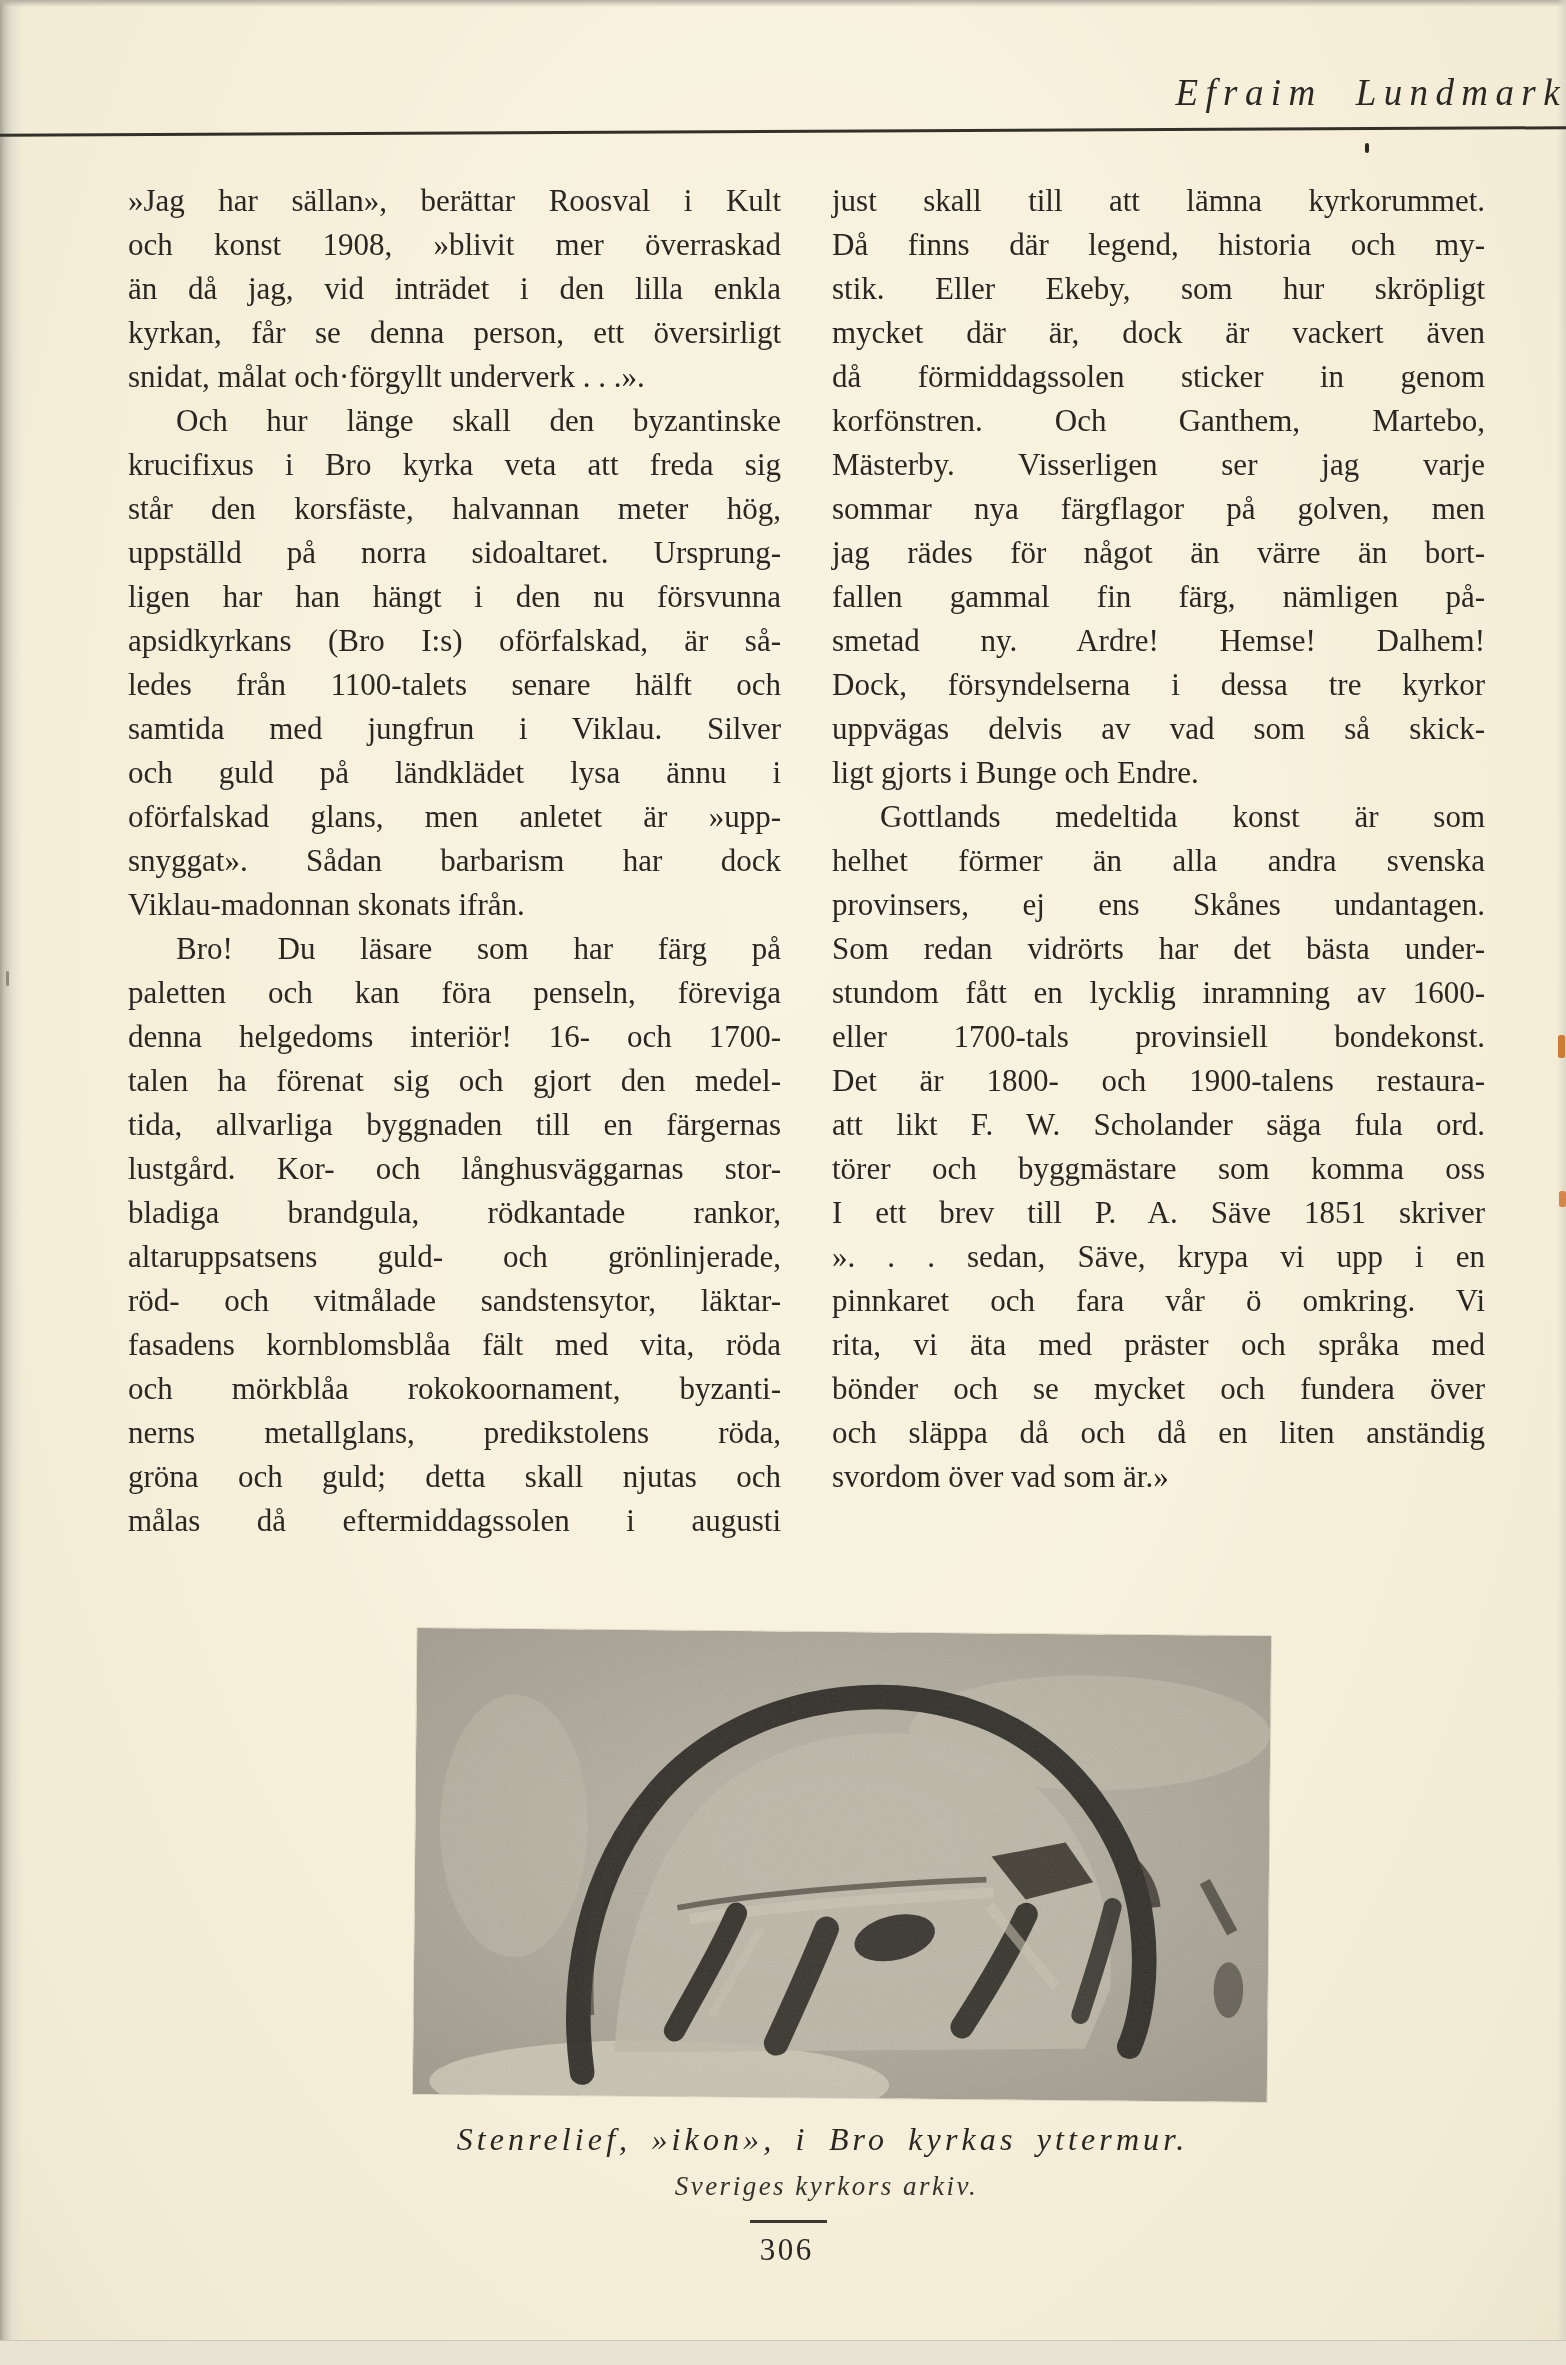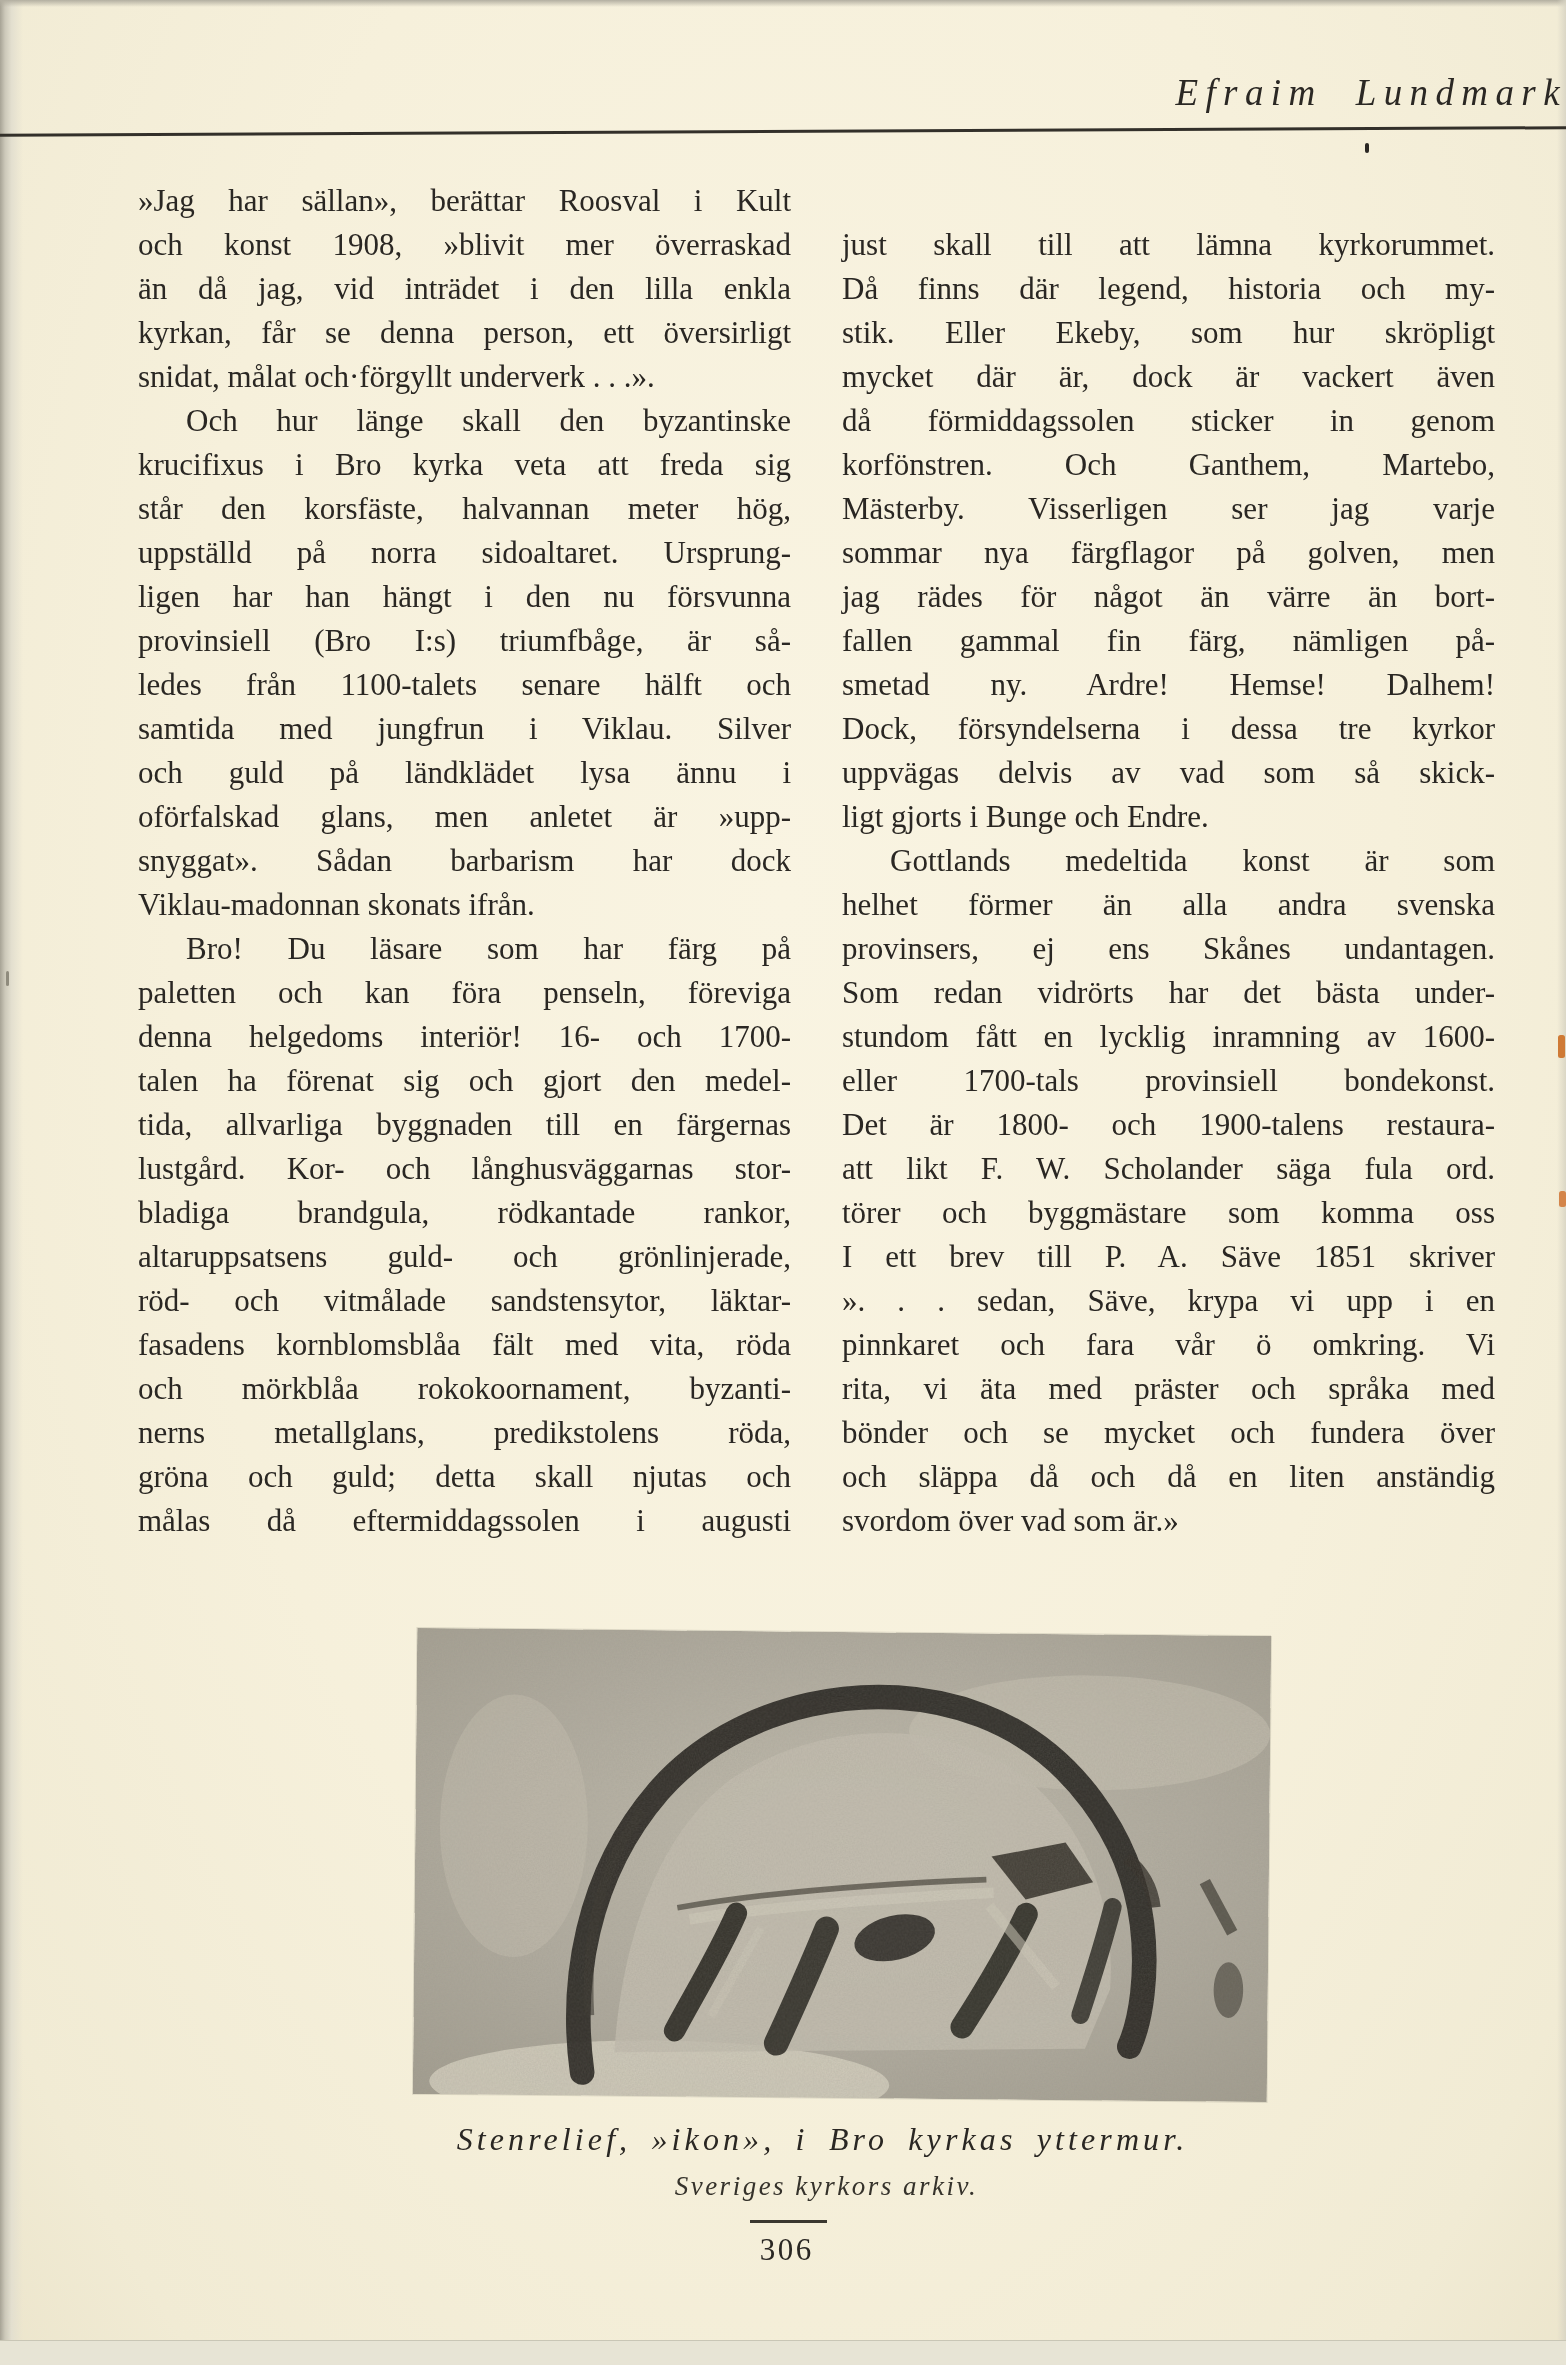--- a/index.html
+++ b/index.html
@@ -29,22 +29,22 @@
     font-size:37px;letter-spacing:7.4px;word-spacing:16.4px;
     color:#2b2824;
   }
   .header-rule{
     position:absolute;top:130px;left:-5px;width:1577px;height:2.5px;
     background:#33302a;transform:rotate(-0.28deg);
   }
   .tick{position:absolute;background:#2a2723;}
 
   .columns{
-    position:absolute;left:138px;top:179px;
-    display:flex;gap:51px;align-items:flex-end;
+    position:absolute;left:128px;top:179px;
+    display:flex;gap:51px;
   }
   .col{width:653px;}
   .line{
     height:44px;line-height:44px;
     font-size:31px;
     text-align:justify;text-align-last:justify;
     white-space:nowrap;
   }
   .line.indent{text-indent:48px;}
   .line.par-last{text-align-last:left;white-space:normal;}
@@ -101,21 +101,21 @@
       <div class="line">»Jag har sällan», berättar Roosval i Kult</div>
       <div class="line">och konst 1908, »blivit mer överraskad</div>
       <div class="line">än då jag, vid inträdet i den lilla enkla</div>
       <div class="line">kyrkan, får se denna person, ett översirligt</div>
       <div class="line par-last">snidat, målat och·förgyllt underverk . . .».</div>
       <div class="line indent">Och hur länge skall den byzantinske</div>
       <div class="line">krucifixus i Bro kyrka veta att freda sig</div>
       <div class="line">står den korsfäste, halvannan meter hög,</div>
       <div class="line">uppställd på norra sidoaltaret. Ursprung-</div>
       <div class="line">ligen har han hängt i den nu försvunna</div>
-      <div class="line">provinsiell (Bro I:s) triumfbåge, är så-</div>
+      <div class="line">apsidkyrkans (Bro I:s) oförfalskad, är så-</div>
       <div class="line">ledes från 1100-talets senare hälft och</div>
       <div class="line">samtida med jungfrun i Viklau. Silver</div>
       <div class="line">och guld på ländklädet lysa ännu i</div>
       <div class="line">oförfalskad glans, men anletet är »upp-</div>
       <div class="line">snyggat». Sådan barbarism har dock</div>
       <div class="line par-last">Viklau-madonnan skonats ifrån.</div>
       <div class="line indent">Bro! Du läsare som har färg på</div>
       <div class="line">paletten och kan föra penseln, föreviga</div>
       <div class="line">denna helgedoms interiör! 16- och 1700-</div>
       <div class="line">talen ha förenat sig och gjort den medel-</div>

